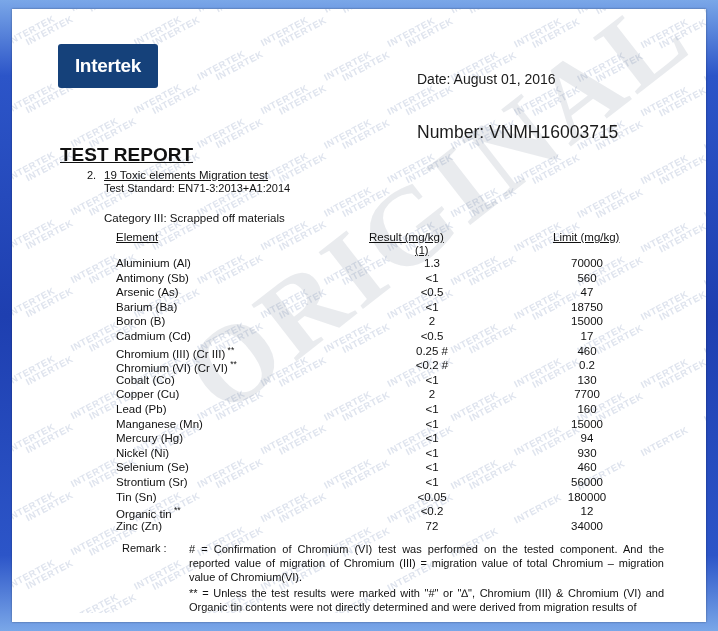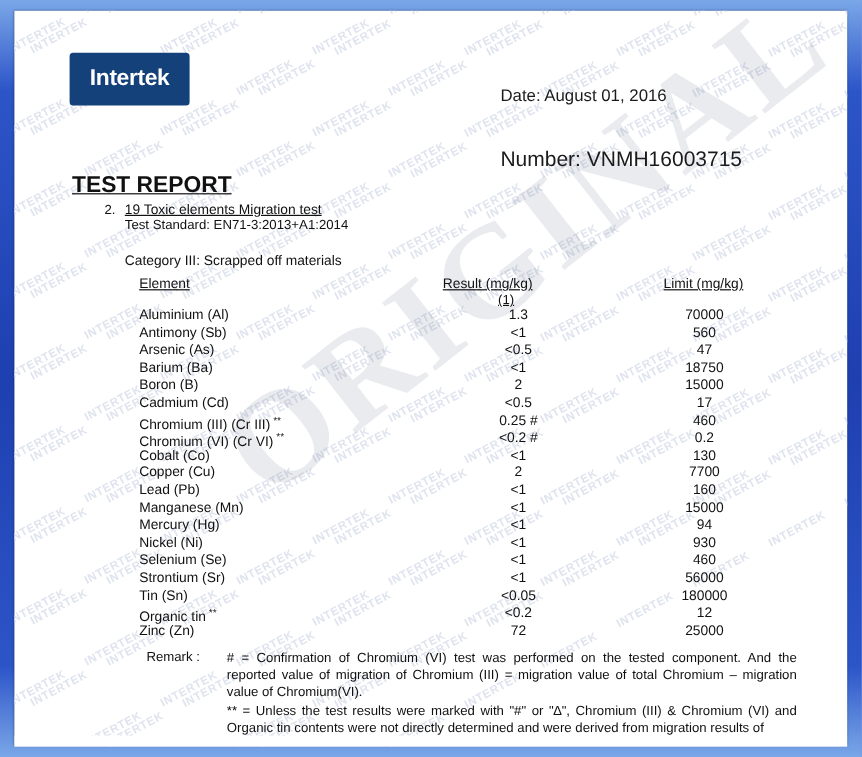--- a/index.html
+++ b/index.html
@@ -397,21 +397,21 @@
             <div class="cell-lim">180000</div>
           </div>
           <div class="row">
             <div class="cell-el">Organic tin<span class="sup"> **</span></div>
             <div class="cell-res">&lt;0.2</div>
             <div class="cell-lim">12</div>
           </div>
           <div class="row">
             <div class="cell-el">Zinc (Zn)</div>
             <div class="cell-res">72</div>
-            <div class="cell-lim">25000</div>
+            <div class="cell-lim">34000</div>
           </div>
         </div>
     </div>
 
     <div class="remark-label">Remark :</div>
     <div class="remark-body" id="remark-body">
         <p># = Confirmation of Chromium (VI) test was performed on the tested component. And the reported value of migration of Chromium (III) = migration value of total Chromium – migration value of Chromium(VI).</p>
         <p>** = Unless the test results were marked with "#" or "∆", Chromium (III) &amp; Chromium (VI) and Organic tin contents were not directly determined and were derived from migration results of</p>
       </div>
 

